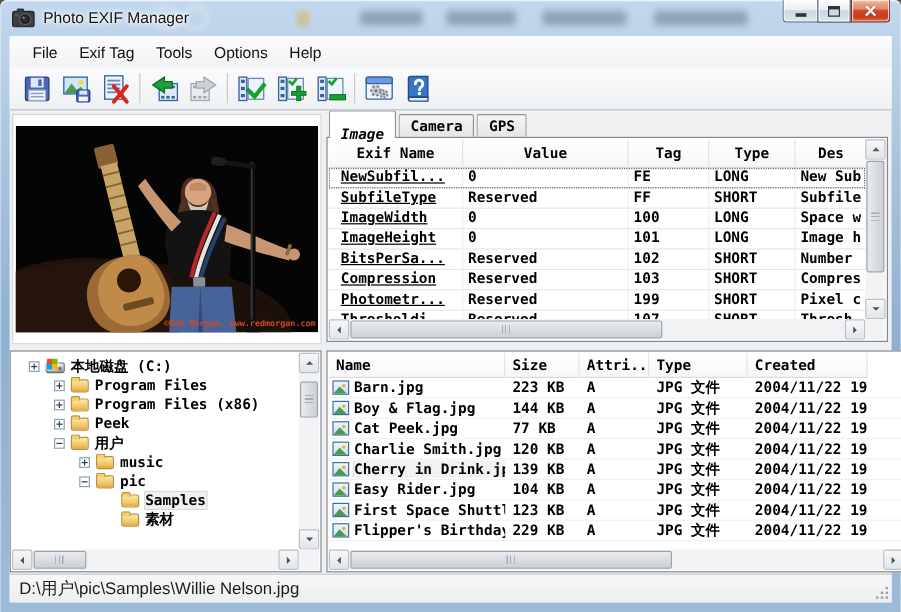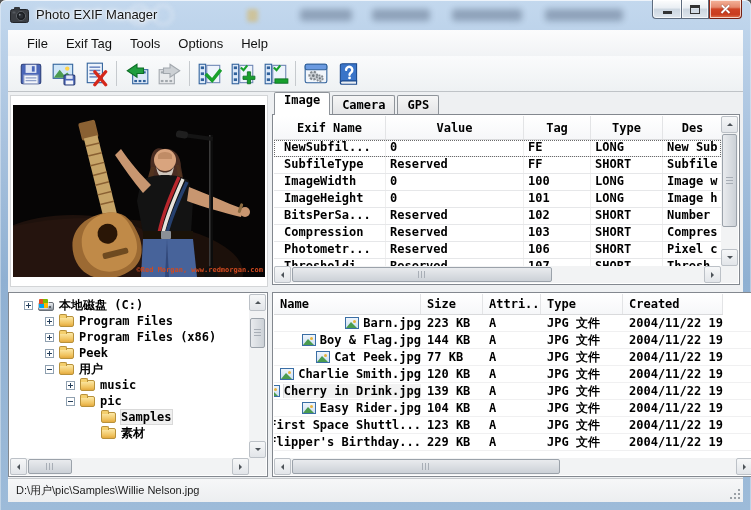--- a/index.html
+++ b/index.html
@@ -43,34 +43,34 @@
   .content { position:absolute; left:0; top:62px; width:735px; height:386px; }
   
   .photo-panel { position:absolute; left:2px; top:3px; width:258px; height:192px; background:#fff; border:1px solid #d3d5d7; }
   .photo { position:absolute; left:2px; top:9px; width:252px; height:172px; overflow:hidden; }
   .credit { position:absolute; right:4px; bottom:12px; font:bold 7px "DejaVu Sans Mono",monospace; color:#d1491f; letter-spacing:0; }
   
   .exif-panel { position:absolute; left:264px; top:0; width:469px; height:195px; }
   .tabs { position:absolute; left:2px; top:0; height:23px; display:flex; align-items:flex-end; gap:2px; }
   .tab { height:20px; padding:2px 9px 0; font:bold 12px "DejaVu Sans Mono",monospace; color:#000;
     background:linear-gradient(#f6f6f6,#e3e4e6); border:1px solid #8f949a; border-bottom:none; border-radius:2px 2px 0 0; }
-  .tab.active { height:23px; background:#fff; position:relative; z-index:3; padding-top:0; }
+  .tab.active { height:23px; background:#fff; position:relative; z-index:3; padding-top:12px;font-style:italic; }
   .grid-frame { position:absolute; left:0; top:22px; width:468px; height:171px; background:#fff; border:1px solid #83888f; }
   .ghead { position:absolute; left:1px; top:1px; display:flex; height:24px; background:linear-gradient(#ffffff,#f6f7f9);
     border-bottom:1px solid #d9dadc; font:bold 12px "DejaVu Sans Mono",monospace; }
   .ghead .hc { border-right:1px solid #e3e4e6; display:flex; align-items:center; overflow:hidden; white-space:nowrap; }
   .exif-grid .hc { justify-content:center; }
   .exif-grid .hc:nth-child(1){width:112px;} .exif-grid .hc:nth-child(2){width:138px;}
   .exif-grid .hc:nth-child(3){width:67px;}  .exif-grid .hc:nth-child(4){width:72px;}
   .exif-grid .hc:nth-child(5){width:60px;}
   .erows { position:absolute; left:1px; top:25px; right:18px; bottom:18px; overflow:hidden; }
   .erow { display:flex; height:17px; line-height:16px; font:bold 12px "DejaVu Sans Mono",monospace; border-bottom:1px solid #e6e7e9; }
   .erow.focused { outline:1px dotted #6a6a6a; outline-offset:-1px; }
   .erow .c { overflow:hidden; white-space:nowrap; border-right:1px solid #efefef; }
-  .erow .c:nth-child(1){width:112px; padding-left:10px;} .erow .c:nth-child(2){width:138px; padding-left:4px;}
+  .erow .c:nth-child(1){width:112px; padding-left:10px;text-decoration:underline;} .erow .c:nth-child(2){width:138px; padding-left:4px;}
   .erow .c:nth-child(3){width:67px; padding-left:4px;}  .erow .c:nth-child(4){width:72px; padding-left:4px;}
   .erow .c:nth-child(5){width:58px; padding-left:4px; border-right:none;}
   
   .vsb { position:absolute; right:1px; top:1px; bottom:18px; width:17px; background:#f2f3f4; }
   .hsb { position:absolute; left:1px; bottom:1px; right:18px; height:17px; background:#f2f3f4; }
   .corner { position:absolute; right:1px; bottom:1px; width:17px; height:17px; background:#f2f3f4; }
   .sbtn { position:absolute; width:17px; height:17px; background:linear-gradient(#f6f7f8,#e2e5e9);
     border:1px solid #bcc1c7; border-radius:2px; display:flex; align-items:center; justify-content:center; }
   .vsb .sbtn.up{top:0;} .vsb .sbtn.down{bottom:0;} .hsb .sbtn.left{left:0;} .hsb .sbtn.right{right:0;}
   .tri { width:0; height:0; border:3.5px solid transparent; }
@@ -106,33 +106,33 @@
   .trow.selected .tlabel { background:#f0f0f0; outline:1px solid #d9d9d9; }
   
   .files-panel { position:absolute; left:264px; top:200px; width:500px; height:185px; background:#fff; border:1px solid #83888f; }
   .files-grid .hc { justify-content:flex-start; padding-left:6px; }
   .files-grid .ghead { height:21px; }
   .files-grid .hc:nth-child(1){width:147px;} .files-grid .hc:nth-child(2){width:62px;}
   .files-grid .hc:nth-child(3){width:58px;}  .files-grid .hc:nth-child(4){width:82px;}
   .files-grid .hc:nth-child(5){width:100px;}
   .frows { position:absolute; left:1px; top:22px; right:18px; bottom:18px; overflow:hidden; }
   .frow { display:flex; align-items:center; height:17px; font:bold 12px "DejaVu Sans Mono",monospace; border-bottom:1px solid #f0f0f1; white-space:nowrap; }
-  .frow .fc { overflow:hidden;justify-content:flex-end; }
+  .frow .fc { overflow:hidden; }
   .fc.name { width:147px; display:flex; align-items:center; padding-left:3px; }
   .fc.size { width:62px; padding-left:6px; } .fc.attr { width:58px; padding-left:6px; }
   .fc.type { width:82px; padding-left:6px; } .fc.created { width:100px; padding-left:6px; }
   .ficon { position:relative; flex:none; width:14px; height:12px; margin-right:4px; border:1px solid #3a6ea5;
     background:linear-gradient(#eef5fc,#cfe0f2); }
   .ficon::before { content:""; position:absolute; top:2px; right:2px; width:3px; height:3px; border-radius:50%; background:#e8b33c; }
   .ficon::after { content:""; position:absolute; bottom:0; left:0; width:0; height:0;
     border-left:5px solid transparent; border-right:6px solid transparent; border-bottom:6px solid #4a9b4f; }
   .frow.hl-name .name-text { background:#f2f2f2; outline:1px solid #ddd; }
   
   .statusbar { position:absolute; left:0; bottom:0; width:735px; height:24px; background:linear-gradient(#f6f7f8,#eceef0);
-    border-top:1px solid #c7cacd; font-size:11px; color:#1c1c1c; line-height:22px; padding-left:8px; }
+    border-top:1px solid #c7cacd; font-size:14px; color:#1c1c1c; line-height:22px; padding-left:8px; }
   .grip { position:absolute; right:3px; bottom:3px; width:10px; height:10px; }
   .grip i { position:absolute; width:2px; height:2px; background:#9aa0a6; box-shadow:-4px 4px 0 #9aa0a6,-8px 8px 0 #9aa0a6,0 4px 0 #9aa0a6,-4px 8px 0 #9aa0a6,0 8px 0 #9aa0a6; right:0; top:0; }
 </style>
 </head>
 <body>
 
 <div id="window">
 
   <div class="titlebar">
     <div class="smc" style="left:128px;top:4px;width:22px;height:22px;"></div>
@@ -371,21 +371,21 @@
                 <span class="c">FF</span>
                 <span class="c">SHORT</span>
                 <span class="c">Subfile</span>
               </div>
 
               <div class="erow">
                 <span class="c">ImageWidth</span>
                 <span class="c">0</span>
                 <span class="c">100</span>
                 <span class="c">LONG</span>
-                <span class="c">Image w</span>
+                <span class="c">Space w</span>
               </div>
 
               <div class="erow">
                 <span class="c">ImageHeight</span>
                 <span class="c">0</span>
                 <span class="c">101</span>
                 <span class="c">LONG</span>
                 <span class="c">Image h</span>
               </div>
 
@@ -401,21 +401,21 @@
                 <span class="c">Compression</span>
                 <span class="c">Reserved</span>
                 <span class="c">103</span>
                 <span class="c">SHORT</span>
                 <span class="c">Compres</span>
               </div>
 
               <div class="erow">
                 <span class="c">Photometr...</span>
                 <span class="c">Reserved</span>
-                <span class="c">106</span>
+                <span class="c">199</span>
                 <span class="c">SHORT</span>
                 <span class="c">Pixel c</span>
               </div>
 
               <div class="erow">
                 <span class="c">Thresholdi...</span>
                 <span class="c">Reserved</span>
                 <span class="c">107</span>
                 <span class="c">SHORT</span>
                 <span class="c">Thresh</span>

